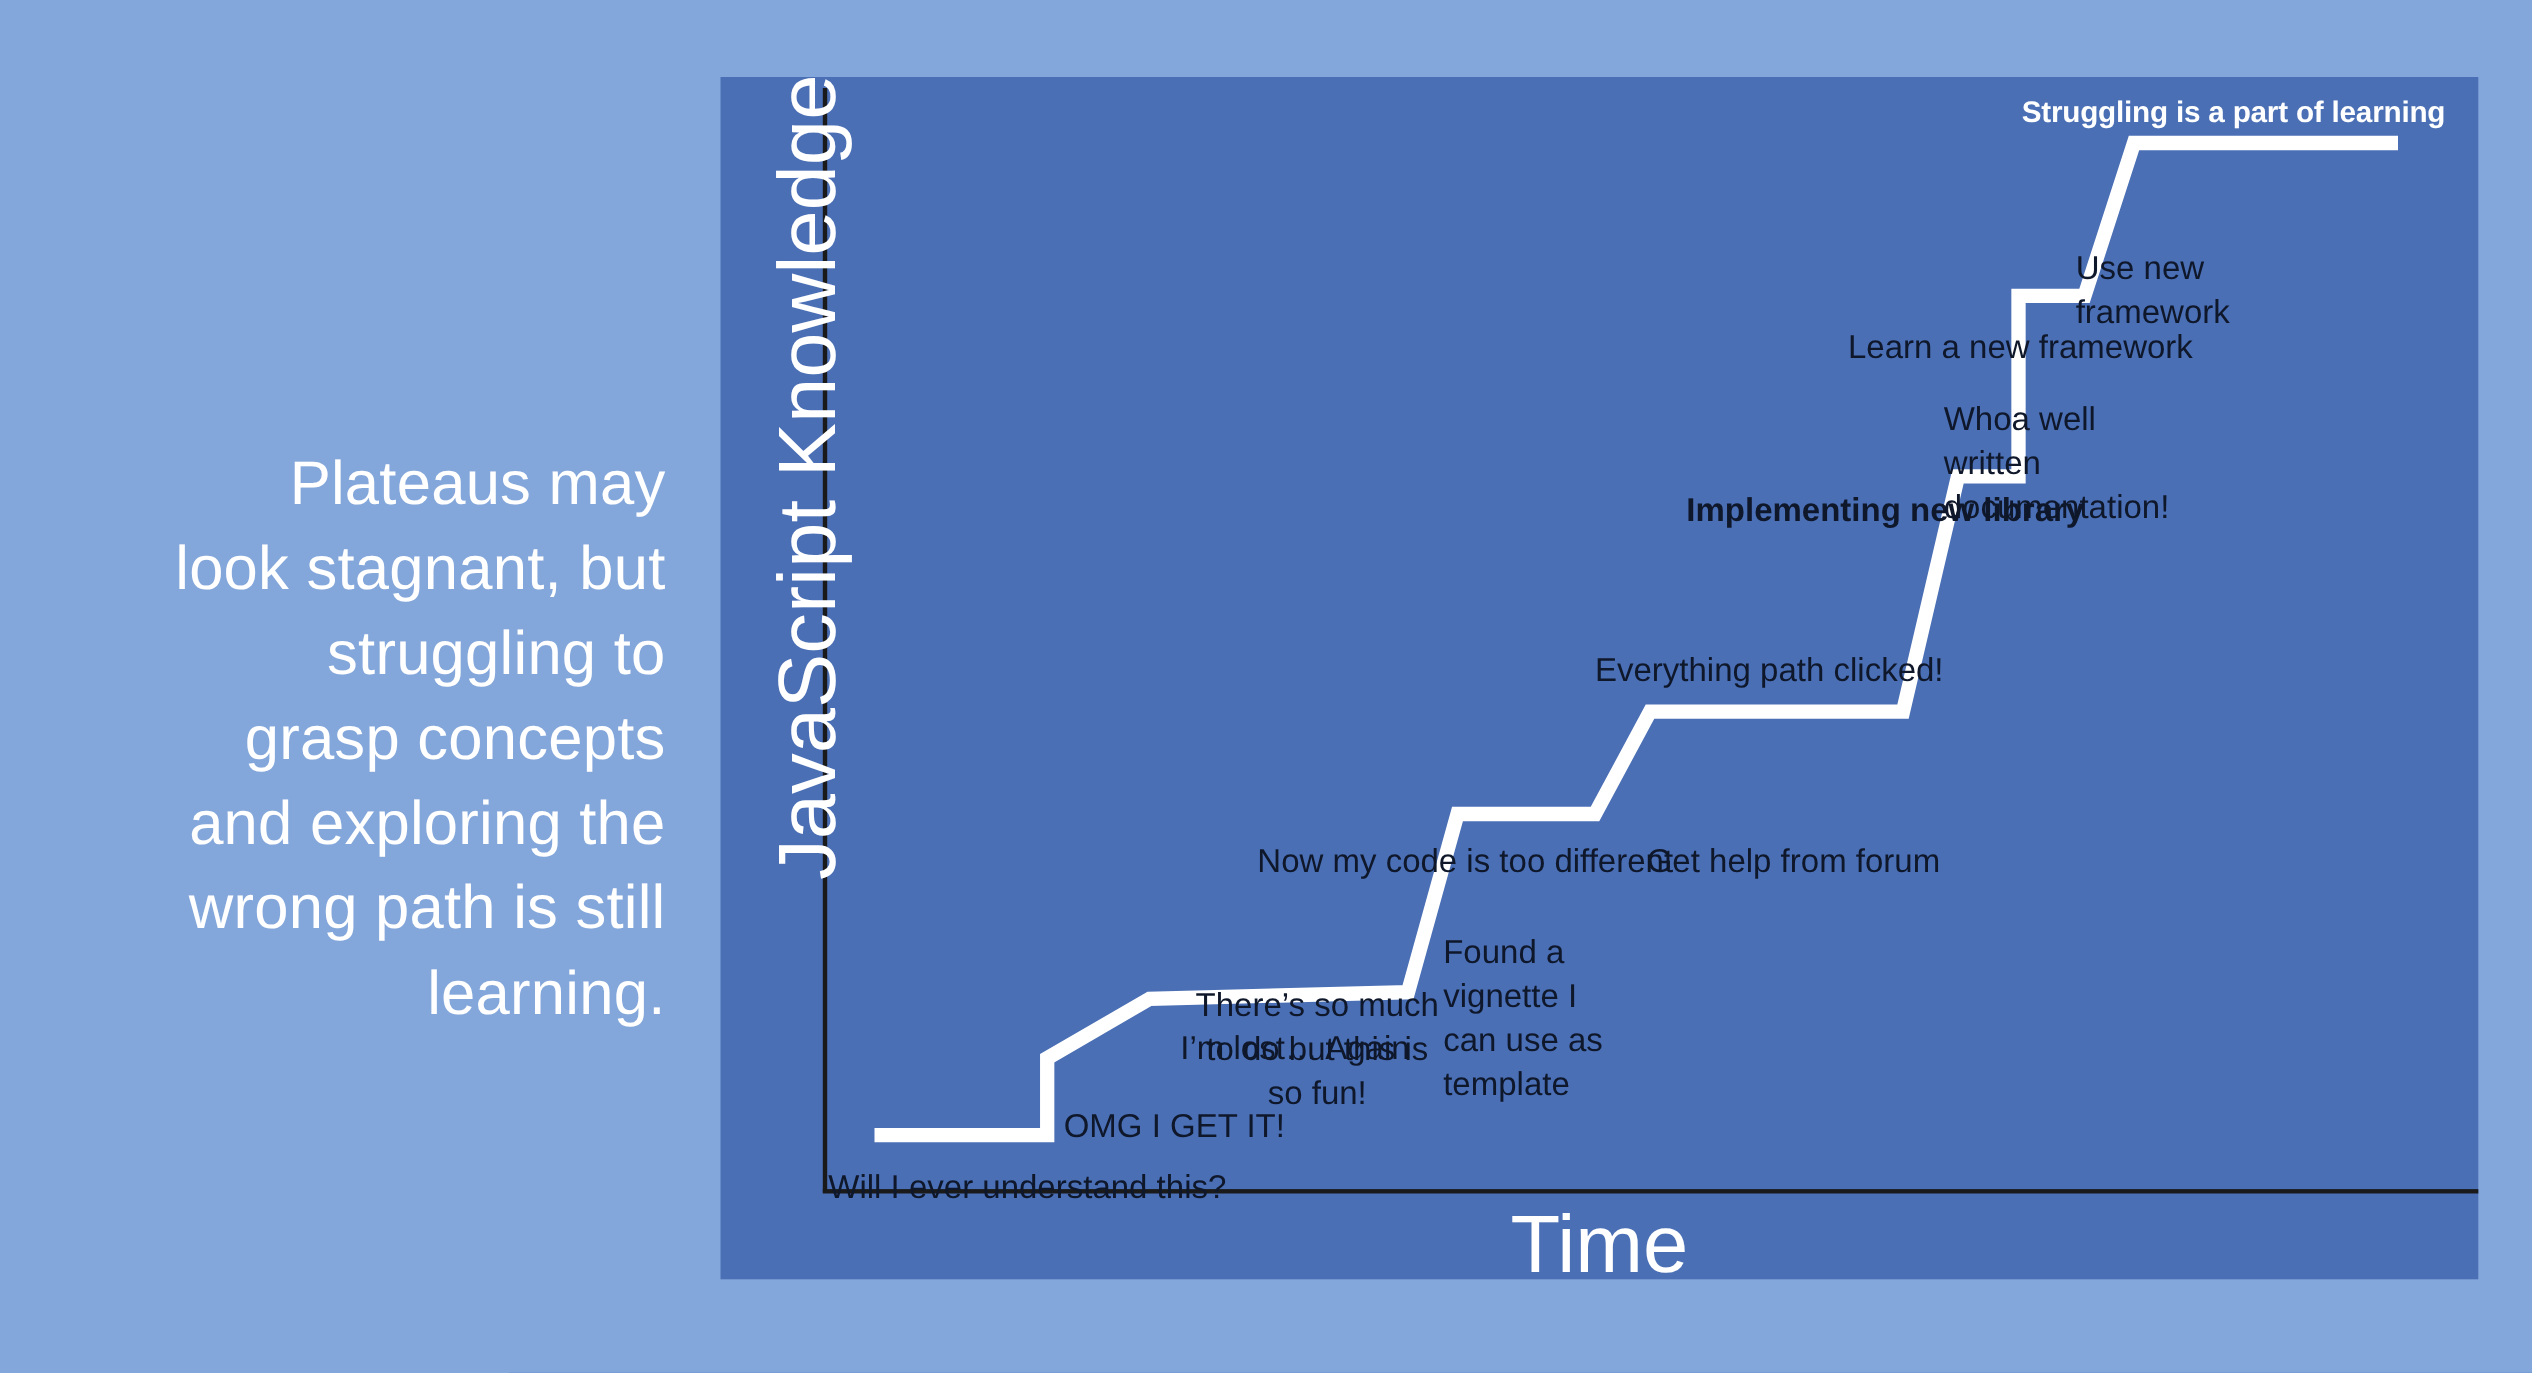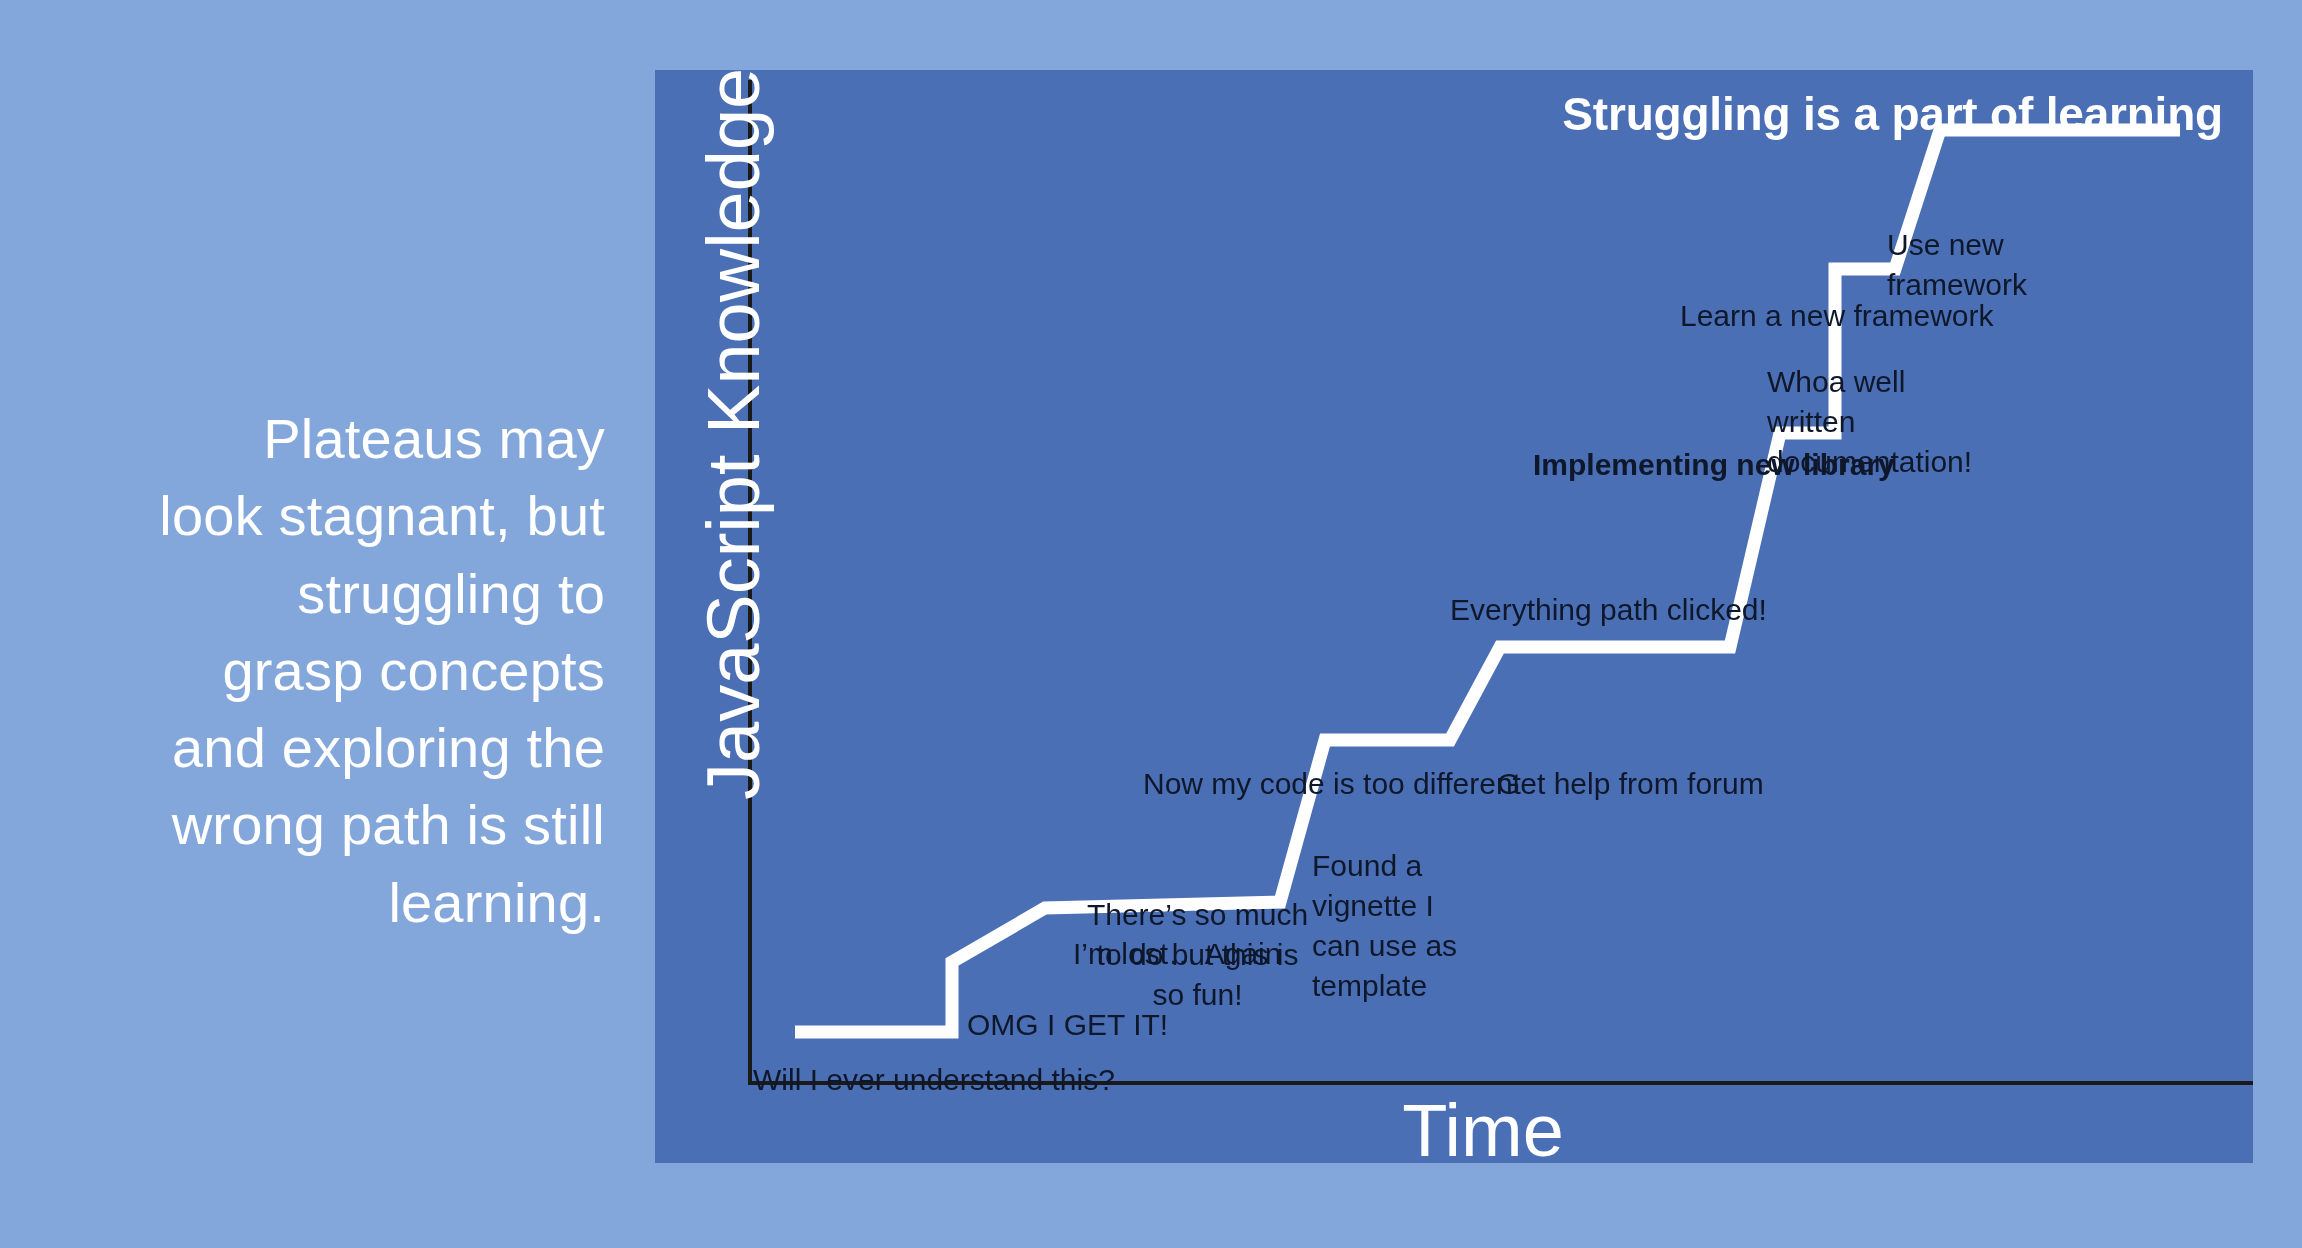--- a/index.html
+++ b/index.html
@@ -63,29 +63,28 @@
   }
   #x-title{
     position:absolute;
     left:0px; top:1020px;
     width:1598px;
     text-align:center;
     color:#ffffff;
     font-size:74px;
     line-height:1.1;
     font-family:"Liberation Sans", sans-serif;
-    margin-left:29px;
   }
 
   
   #headline{
     position:absolute;
     right:30px; top:17px;
     color:#ffffff;
-    font-size:46px;
+    font-size:27px;
     font-weight:700;
     white-space:nowrap;
     letter-spacing:-0.2px;
   }
 
   
   #stepline{position:absolute;left:0;top:0;width:1598px;height:1093px;}
 
   
   .ann{

